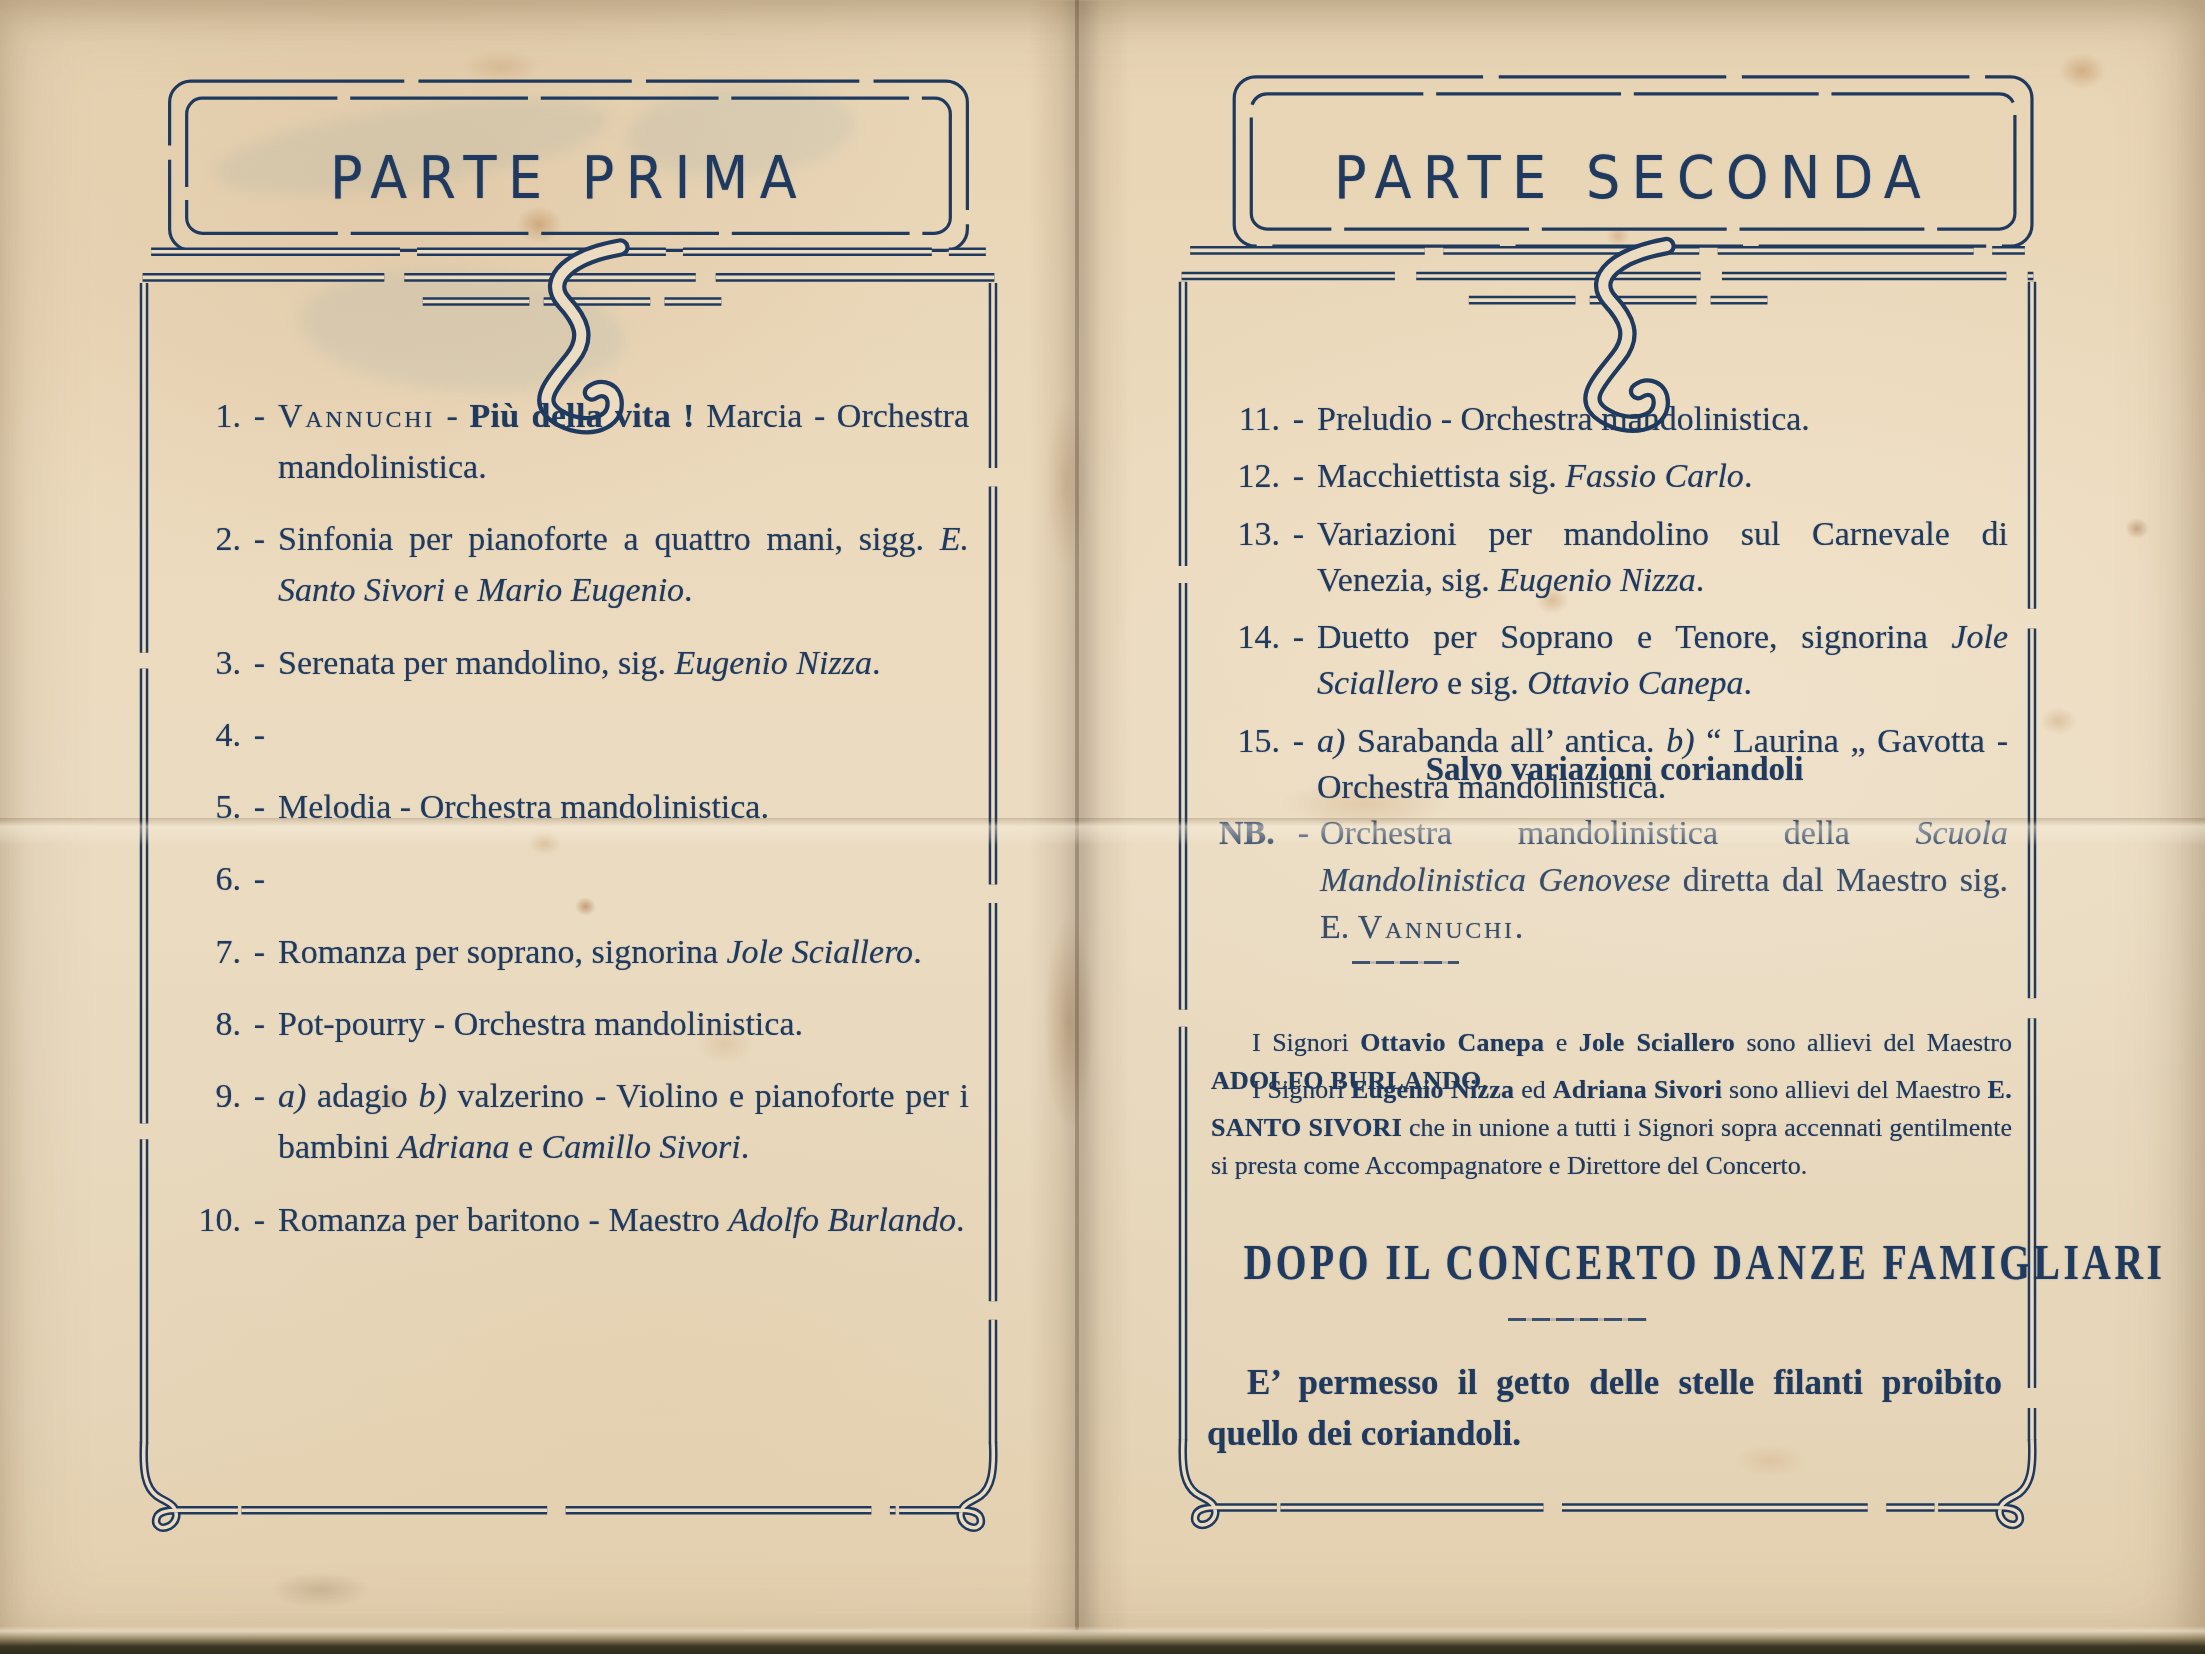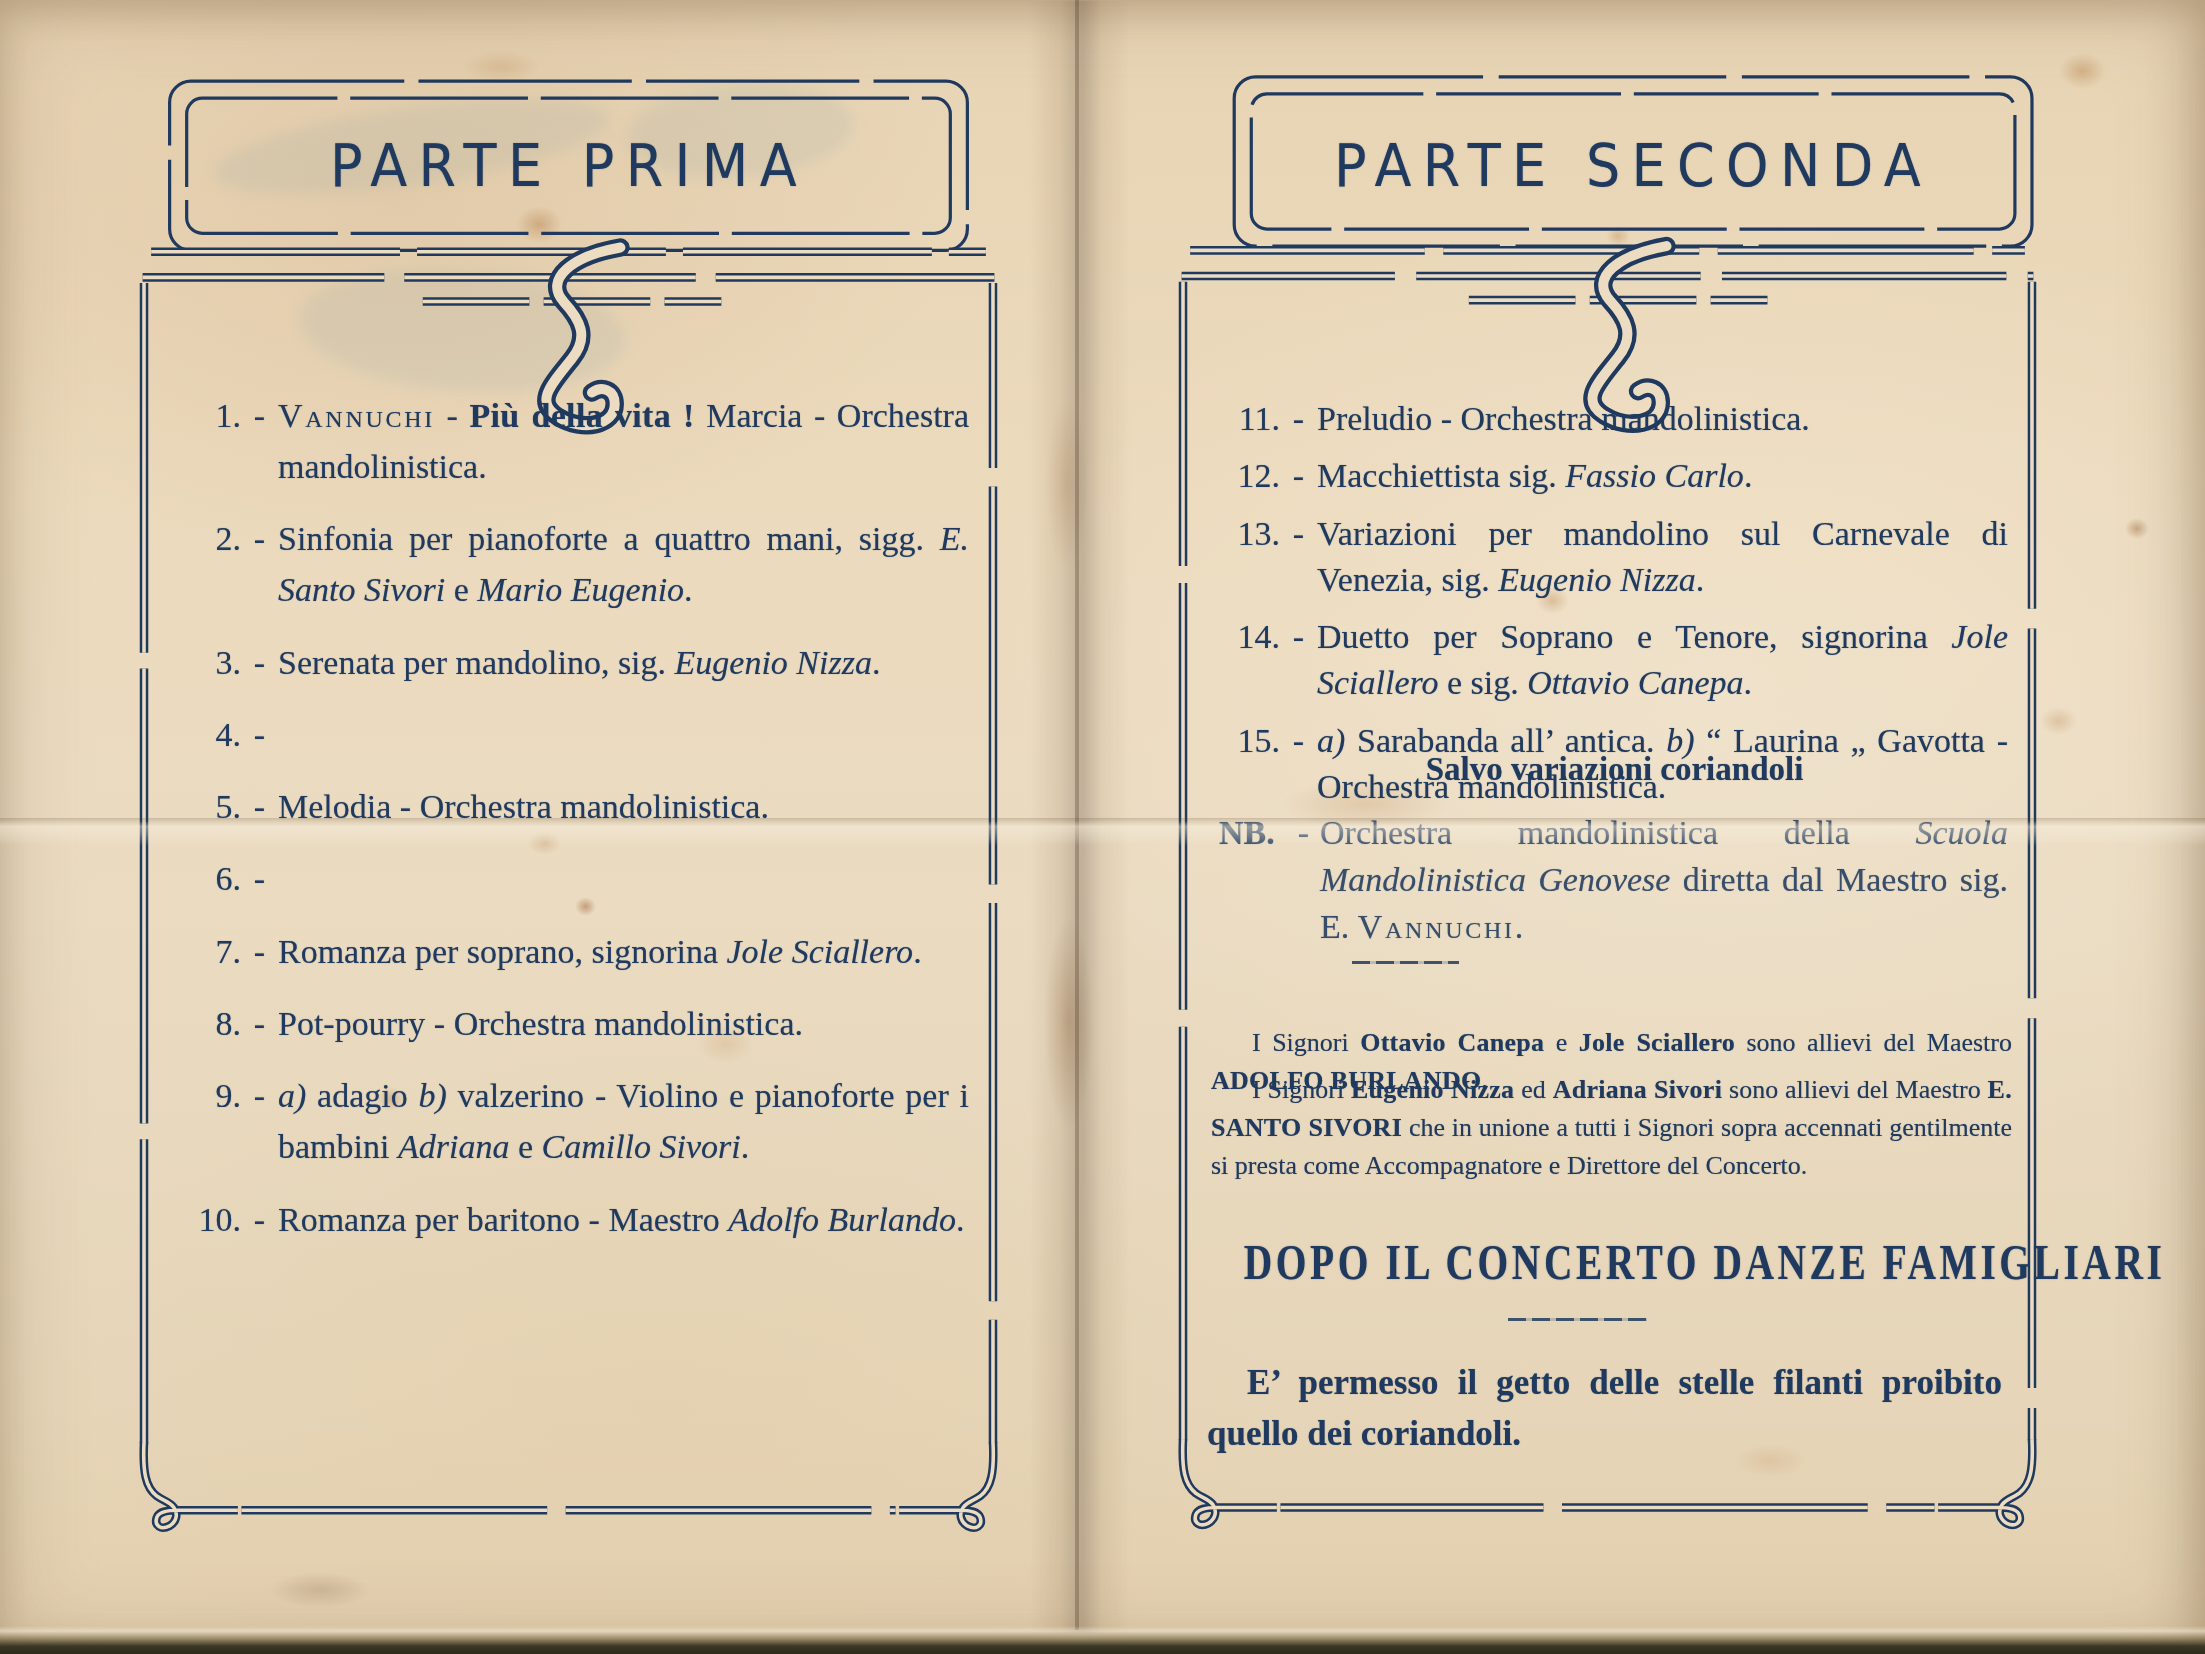--- a/index.html
+++ b/index.html
@@ -50,21 +50,21 @@
   .page-left{left:117px;}
   .page-right{left:1156px;}
   .frame-svg{position:absolute;inset:0;width:903px;height:1654px;}
   .ln{fill:none;stroke:var(--ink);stroke-width:4.5px;}
   .tube-ink{fill:none;stroke:var(--ink);stroke-width:12px;}
   .tube-paper{fill:none;stroke:var(--paper2);stroke-width:5px;}
   .s-ink{fill:none;stroke:var(--ink);stroke-width:26px;stroke-linecap:round;}
   .s-paper{fill:none;stroke:var(--paper2);stroke-width:14px;stroke-linecap:round;}
 
   .header-box{
-    position:absolute;top:81px;left:53px;width:798px;height:169px;
+    position:absolute;top:81px;left:53px;width:798px;height:192px;
     display:flex;align-items:center;justify-content:center;
   }
   .page-right .header-box{left:78px;}
   .title{
     font-family:"DejaVu Sans","Liberation Sans",sans-serif;
     font-size:54px;letter-spacing:.21em;font-weight:500;
     transform:scaleY(1.1);
     text-shadow:0 0 1.1px var(--ink-soft);
     white-space:nowrap;
   }

